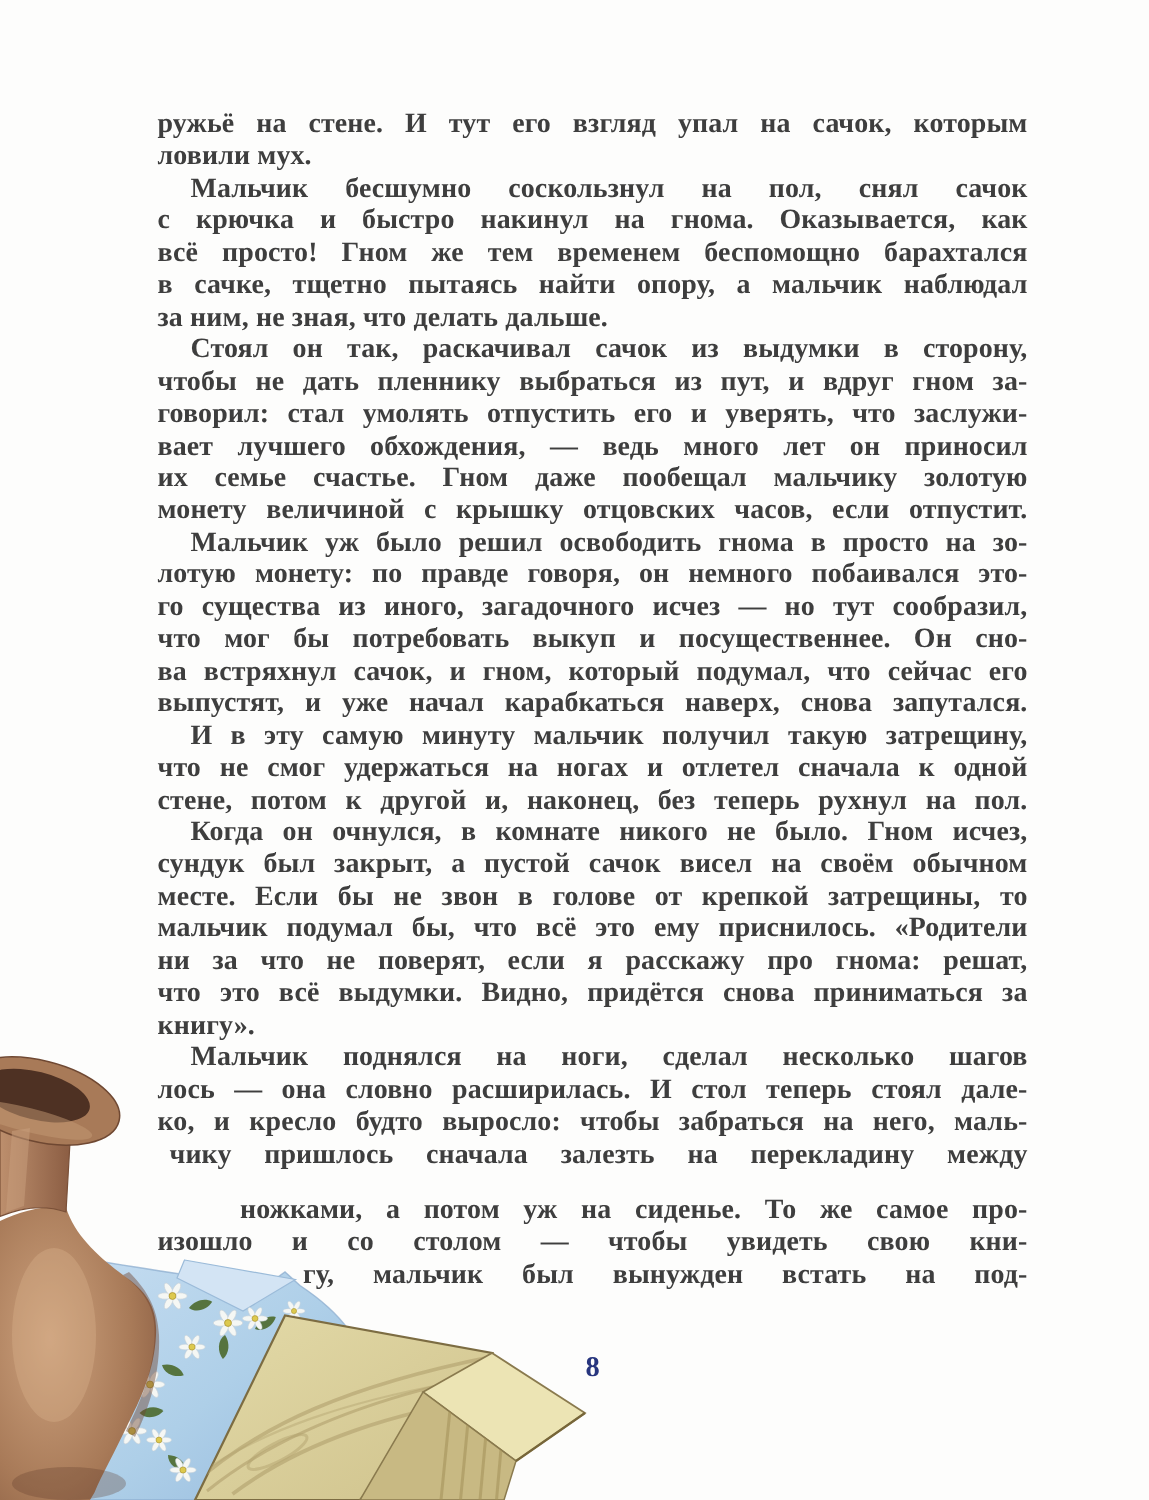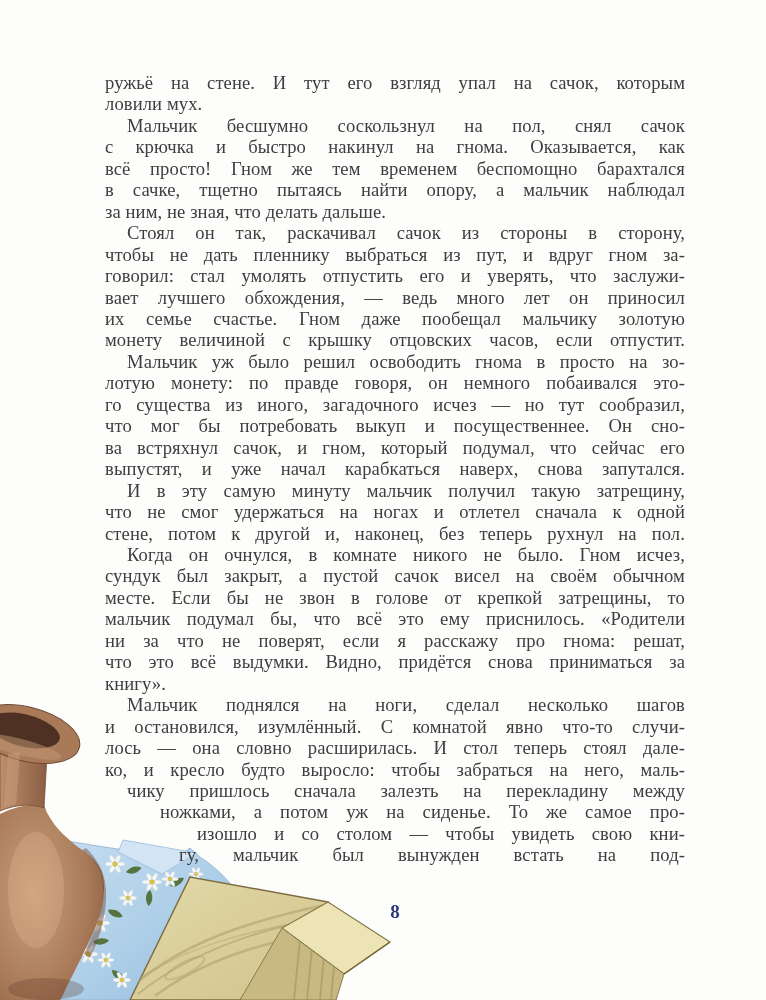--- a/index.html
+++ b/index.html
@@ -8,27 +8,27 @@
     background:#fdfdfc;
     font-family:"Liberation Serif","DejaVu Serif",serif;
   }
   .page{position:absolute;inset:0;}
   
   .textblock{
     position:absolute;left:105px;top:72px;width:580px;
     font-size:18.6px;line-height:21.45px;color:#3e3e3e;
     letter-spacing:0.1px;
   }
-  .ln{text-align:justify;text-align-last:justify;white-space:normal;}
+  .ln{text-align:justify;text-align-last:justify;white-space:normal;font-weight:bold;}
   .ln.end{text-align-last:left;}
   .ln.in{text-indent:22px;}
-  .ln.w1{margin-left:22px;}
-  .ln.w2{margin-left:55px;}
-  .ln.w3{margin-left:92px;}
-  .ln.w4{margin-left:74px;}
+  .ln.w1{margin-left:8px;}
+  .ln.w2{margin-left:55px;margin-top:16px;}
+  .ln.w3{}
+  .ln.w4{margin-left:97px;}
   .ln.w5{margin-left:235px;}
   .pagenum{
     position:absolute;left:105px;top:901px;width:580px;
     text-align:center;font-size:19px;font-weight:bold;color:#27357e;
   }
   .illu{position:absolute;left:0;top:690px;width:560px;height:310px;}
 </style>
 </head>
 <body>
 
@@ -134,21 +134,21 @@
   </svg>
 
   <div class="textblock">
     <div class="ln">ружьё на стене. И тут его взгляд упал на сачок, которым</div>
     <div class="ln end">ловили мух.</div>
     <div class="ln in">Мальчик бесшумно соскользнул на пол, снял сачок</div>
     <div class="ln">с крючка и быстро накинул на гнома. Оказывается, как</div>
     <div class="ln">всё просто! Гном же тем временем беспомощно барахтался</div>
     <div class="ln">в сачке, тщетно пытаясь найти опору, а мальчик наблюдал</div>
     <div class="ln end">за ним, не зная, что делать дальше.</div>
-    <div class="ln in">Стоял он так, раскачивал сачок из стороны в сторону,</div>
+    <div class="ln in">Стоял он так, раскачивал сачок из выдумки в сторону,</div>
     <div class="ln">чтобы не дать пленнику выбраться из пут, и вдруг гном за-</div>
     <div class="ln">говорил: стал умолять отпустить его и уверять, что заслужи-</div>
     <div class="ln">вает лучшего обхождения, — ведь много лет он приносил</div>
     <div class="ln">их семье счастье. Гном даже пообещал мальчику золотую</div>
     <div class="ln">монету величиной с крышку отцовских часов, если отпустит.</div>
     <div class="ln in">Мальчик уж было решил освободить гнома в просто на зо-</div>
     <div class="ln">лотую монету: по правде говоря, он немного побаивался это-</div>
     <div class="ln">го существа из иного, загадочного исчез — но тут сообразил,</div>
     <div class="ln">что мог бы потребовать выкуп и посущественнее. Он сно-</div>
     <div class="ln">ва встряхнул сачок, и гном, который подумал, что сейчас его</div>
@@ -157,21 +157,20 @@
     <div class="ln">что не смог удержаться на ногах и отлетел сначала к одной</div>
     <div class="ln">стене, потом к другой и, наконец, без теперь рухнул на пол.</div>
     <div class="ln in">Когда он очнулся, в комнате никого не было. Гном исчез,</div>
     <div class="ln">сундук был закрыт, а пустой сачок висел на своём обычном</div>
     <div class="ln">месте. Если бы не звон в голове от крепкой затрещины, то</div>
     <div class="ln">мальчик подумал бы, что всё это ему приснилось. «Родители</div>
     <div class="ln">ни за что не поверят, если я расскажу про гнома: решат,</div>
     <div class="ln">что это всё выдумки. Видно, придётся снова приниматься за</div>
     <div class="ln end">книгу».</div>
     <div class="ln in">Мальчик поднялся на ноги, сделал несколько шагов</div>
-    <div class="ln">и остановился, изумлённый. С комнатой явно что-то случи-</div>
     <div class="ln">лось — она словно расширилась. И стол теперь стоял дале-</div>
     <div class="ln">ко, и кресло будто выросло: чтобы забраться на него, маль-</div>
     <div class="ln w1">чику пришлось сначала залезть на перекладину между</div>
     <div class="ln w2">ножками, а потом уж на сиденье. То же самое про-</div>
     <div class="ln w3">изошло и со столом — чтобы увидеть свою кни-</div>
     <div class="ln w4">гу, мальчик был вынужден встать на под-</div>
   </div>
 
   <div class="pagenum">8</div>
 

